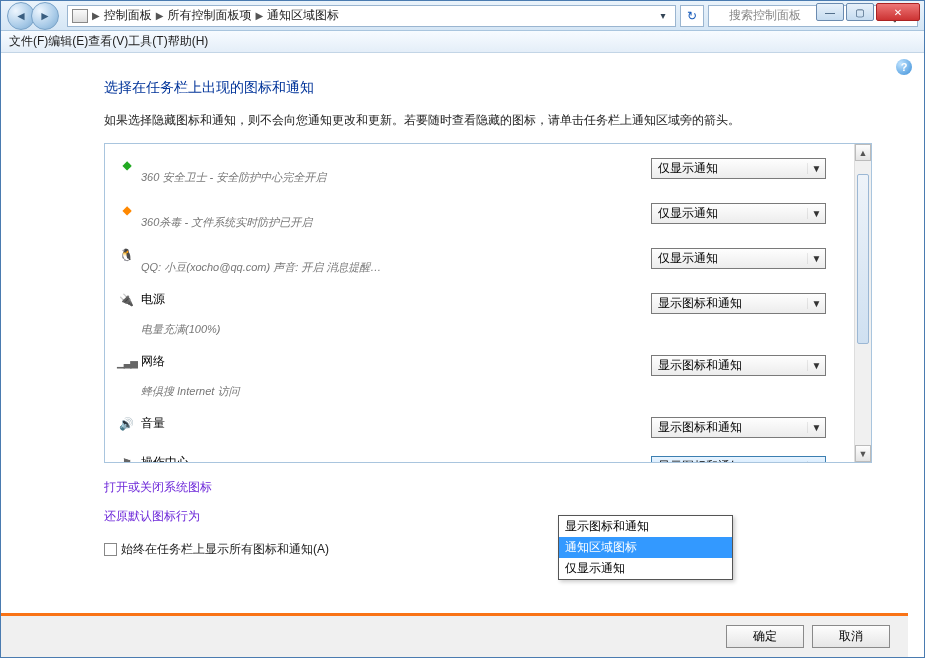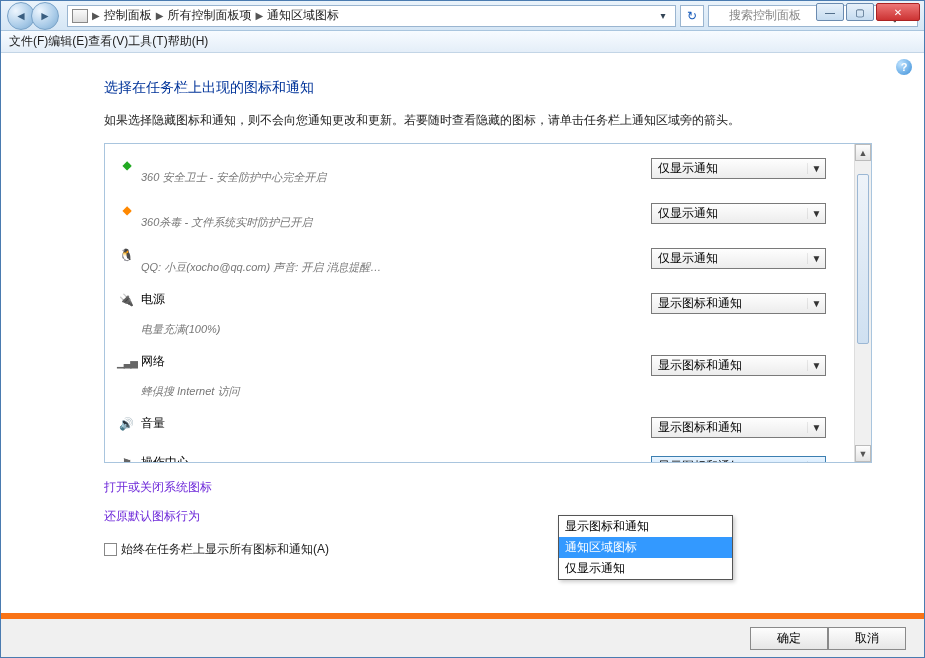--- a/index.html
+++ b/index.html
@@ -52,21 +52,21 @@
 .dropdown-panel { position:absolute; left:557px; top:462px; width:175px; border:1px solid #555; background:#fff; font-size:12px; box-shadow:2px 2px 4px rgba(0,0,0,.2); z-index:50; }
 .dd-item { padding:2px 6px; }
 .dd-item.sel { background:#3399ff; color:#fff; }
 
 .links { margin-top:16px; font-size:12px; }
 .links a { color:#6d28d9; text-decoration:none; display:inline-block; margin-bottom:12px; cursor:default; }
 .chk-row { font-size:12px; color:#222; display:flex; align-items:center; gap:4px; margin-top:4px; }
 .chk { width:13px; height:13px; border:1px solid #888; background:#fff; }
 
 
-.footer { position:absolute; left:0; right:0; bottom:0; height:44px; background:#f0f0f0; border-top:6px solid #f97316; display:flex; align-items:center; justify-content:flex-end; padding-right:18px; }
+.footer { position:absolute; left:0; right:16px; bottom:0; height:44px; background:#f0f0f0; border-top:3px solid #f97316; display:flex; align-items:center; justify-content:flex-end; padding-right:18px; gap:8px; }
 .btn { width:78px; height:23px; border:1px solid #8a8a8a; background:linear-gradient(#fdfdfd,#e6e6e6); font-size:12px; display:flex; align-items:center; justify-content:center; cursor:default; }
 
 
 .i { width:16px; height:16px; display:inline-flex; align-items:center; justify-content:center; font-size:12px; }
 .shield-g { color:#2a2; }
 .shield-o { color:#f80; }
 .plug { color:#666; }
 .bars { color:#666; font-size:10px; letter-spacing:-1px; }
 .spk { color:#666; }
 .flag { color:#666; }

